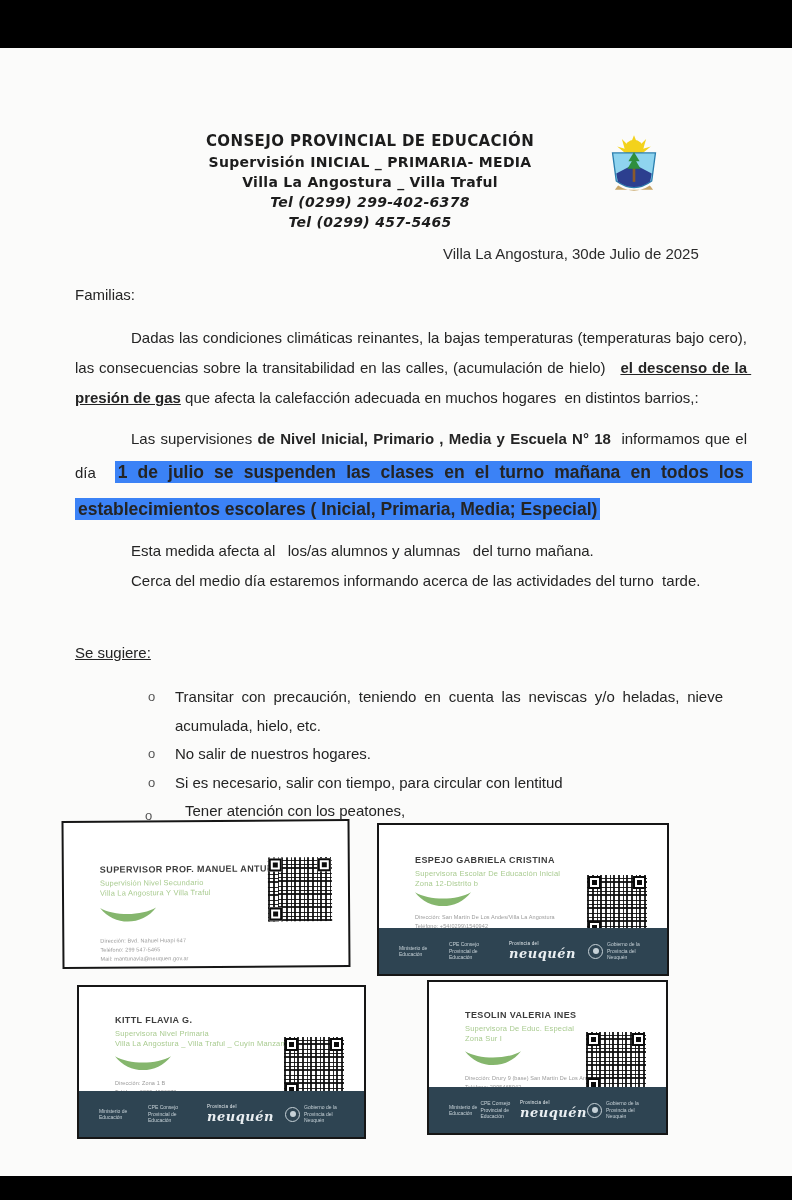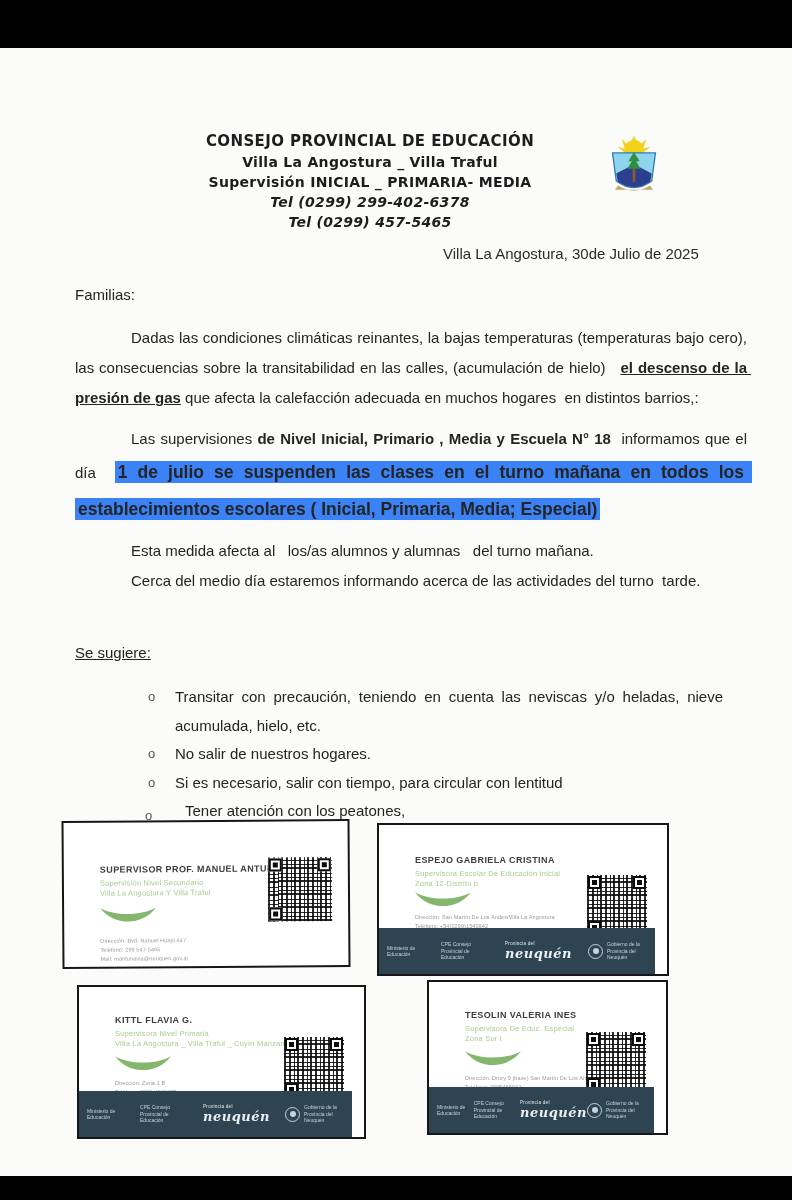--- a/index.html
+++ b/index.html
@@ -61,22 +61,22 @@
           repeating-linear-gradient(0deg, rgba(12,12,12,.88) 0 2px, transparent 2px 4px,
             rgba(12,12,12,.88) 4px 5px, transparent 5px 8px, rgba(12,12,12,.88) 8px 9px, transparent 9px 13px),
           repeating-linear-gradient(90deg, rgba(12,12,12,.88) 0 2px, transparent 2px 5px,
             rgba(12,12,12,.88) 5px 7px, transparent 7px 10px, rgba(12,12,12,.88) 10px 11px, transparent 11px 13px); }
   .qr-1 { right:16px; top:36px; width:64px; height:64px; }
   .card-2 .qr, .card-3 .qr, .card-4 .qr { right:20px; top:50px; width:60px; height:60px; }
   .qr .f { position:absolute; width:13px; height:13px; background:#fff; border:2px solid #0b0b0b; }
   .qr .f::after { content:""; position:absolute; inset:2px; background:#0b0b0b; }
   .qr .tl { top:1px; left:1px; } .qr .tr { top:1px; right:1px; } .qr .bl { bottom:1px; left:1px; }
 
-  .card-footer { position:absolute; left:0; right:12px; bottom:0; height:46px; background:#2e4452;
-                 display:flex; align-items:center; justify-content:space-between; padding:0 8px; }
+  .card-footer { position:absolute; left:0; right:0; bottom:0; height:46px; background:#2e4452;
+                 display:flex; align-items:center; justify-content:space-between; padding:0 20px; }
   .fl-text { font-size:5px; color:#c6d1d7; line-height:6.5px; width:38px; }
   .fl-text.council { width:48px; }
   .fl-wordmark { display:flex; flex-direction:column; align-items:flex-start; color:#e9eef1; }
   .fl-wordmark .prov { font-size:4.5px; letter-spacing:.3px; }
   .fl-wordmark .nq { font-size:13px; font-weight:bold; font-style:italic; letter-spacing:.5px;
                      font-family:"DejaVu Serif", serif; }
   .fl-gov { display:flex; align-items:center; gap:4px; }
   .seal-icon { width:15px; height:15px; border:1.3px solid #c6d1d7; border-radius:50%; position:relative; flex:none; }
   .seal-icon::after { content:""; position:absolute; inset:3.5px; background:#c6d1d7; border-radius:50%; }
   .fl-gov .t { font-size:5px; color:#c6d1d7; line-height:6.5px; width:40px; }
@@ -106,22 +106,22 @@
 <body>
 
 <div class="screen">
   <div class="band top"></div>
   <div class="edge-r"></div>
 
   <div class="sheet">
 
     <div class="letterhead">
       <div class="lh-org">CONSEJO PROVINCIAL DE EDUCACIÓN</div>
+      <div class="lh-line">Supervisión INICIAL _ PRIMARIA- MEDIA</div>
       <div class="lh-line">Villa La Angostura _ Villa Traful</div>
-      <div class="lh-line">Supervisión INICIAL _ PRIMARIA- MEDIA</div>
       <div class="lh-tel">Tel (0299) 299-402-6378</div>
       <div class="lh-tel">Tel (0299) 457-5465</div>
     </div>
 
     <svg class="crest" viewBox="0 0 60 68">
       <g fill="#f3d21b">
         <polygon points="30,1 33.5,10 26.5,10"></polygon>
         <polygon points="17,5 24,12 20,15.5"></polygon>
         <polygon points="43,5 36,12 40,15.5"></polygon>
         <polygon points="12,13 22,16 20.5,20"></polygon>

